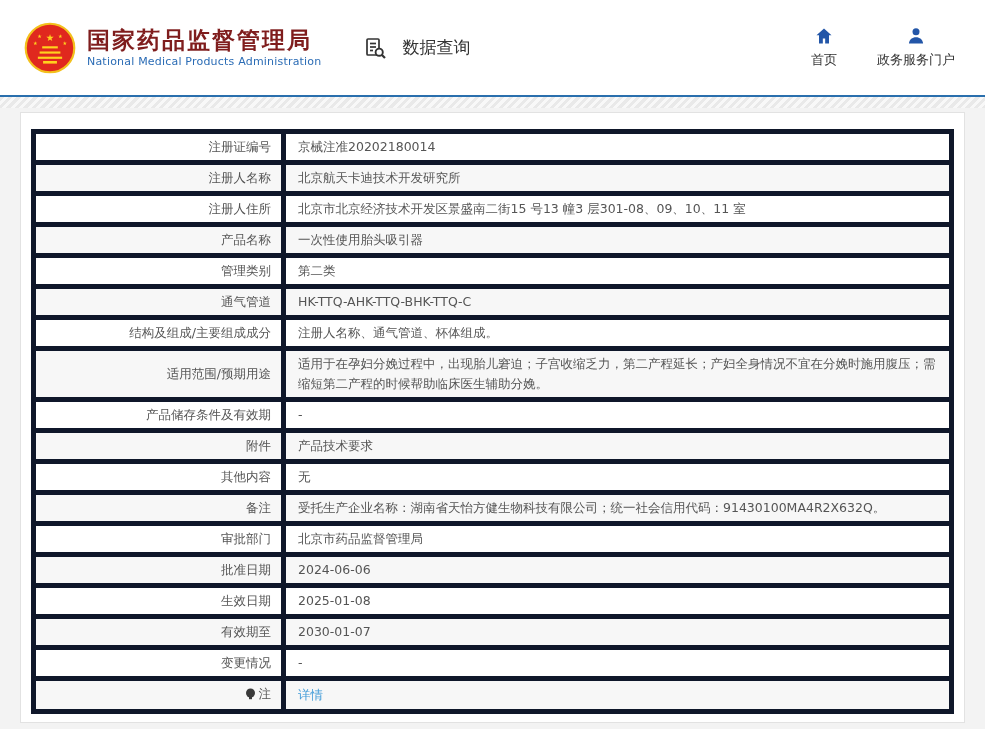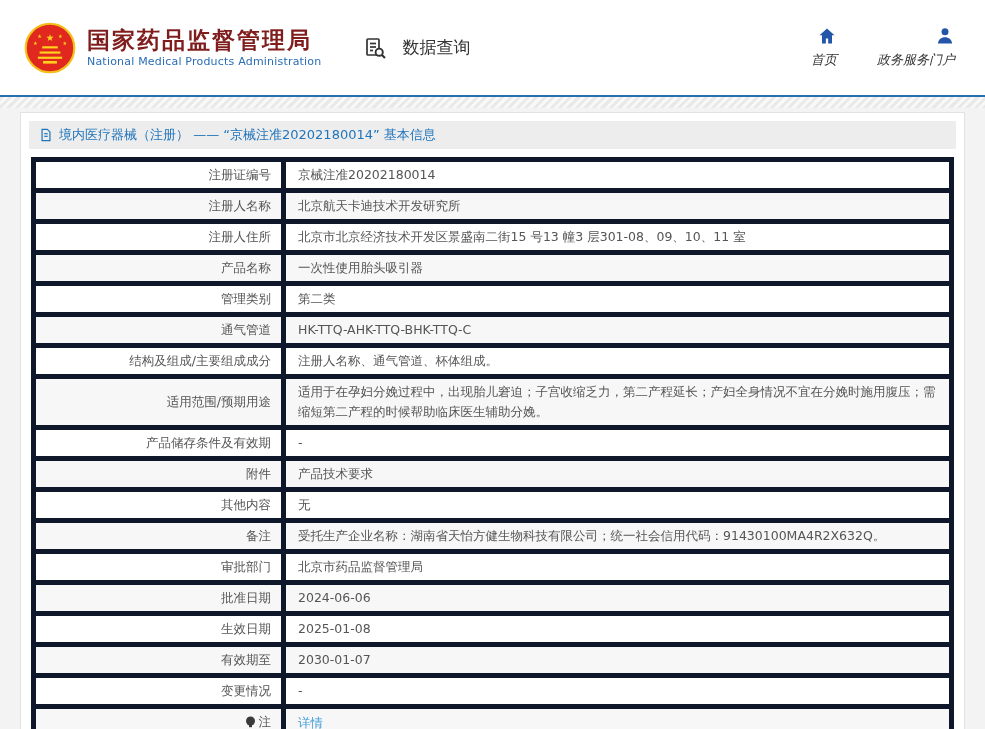--- a/index.html
+++ b/index.html
@@ -11,21 +11,21 @@
   }
   
   .header { height:95px; display:flex; align-items:center; padding:0 30px 0 24px; background:#fff; }
   .brand { display:flex; align-items:center; gap:11px; cursor:pointer; }
   .emblem { width:52px; height:52px; flex:0 0 auto; }
   .brand-title { color:#7f1d1d; font-size:23px; font-weight:bold; letter-spacing:2px; line-height:1.15; }
   .brand-sub { color:#2b6cb5; font-size:11px; margin-top:2px; letter-spacing:.2px; }
   .nav-query { display:flex; align-items:center; gap:15px; margin-left:42px; color:#333; font-size:17px; cursor:pointer; }
   .nav-query svg { width:24px; height:24px; }
   .header-right { margin-left:auto; display:flex; gap:40px; }
-  .nav-item { display:flex; flex-direction:column; align-items:flex-end; gap:5px; font-size:13px; color:#333; cursor:pointer;font-style:italic; }
+  .nav-item { display:flex; flex-direction:column; align-items:center; gap:5px; font-size:13px; color:#333; cursor:pointer; }
   .nav-item svg { width:20px; height:20px; }
   
   .blue-line { height:2px; background:#2a6fad; }
   .hatch { height:11px; background:repeating-linear-gradient(135deg,#e9e9e9 0 3px,#f8f8f8 3px 6px); }
   
   .page { background:#f3f3f3; height:621px; padding:4px 20px 0; }
   .card { background:#fff; border:1px solid #e2e2e2; padding:8px; }
   .breadcrumb { background:#ededed; height:28px; display:flex; align-items:center; gap:6px;
                 padding:0 10px; color:#2175bc; font-size:13px; }
   .breadcrumb svg { width:14px; height:14px; flex:0 0 auto; }
@@ -88,28 +88,20 @@
     </div>
   </div>
 </div>
 
 <div class="blue-line"></div>
 <div class="hatch"></div>
 
 <div class="page">
   <div class="card">
 
-    <div class="breadcrumb">
-      <svg viewBox="0 0 16 16" fill="none" stroke="#2175bc" stroke-width="1.4">
-        <path d="M3.5 1.5h6l3 3v10h-9z"></path>
-        <line x1="6" y1="6.5" x2="10" y2="6.5"></line>
-        <line x1="6" y1="9.5" x2="10" y2="9.5"></line>
-      </svg>
-      <span>境内医疗器械（注册） —— “京械注准20202180014” 基本信息</span>
-    </div>
 
     <div class="table-wrap">
       <table>
         <tbody>
           <tr>
             <td class="lbl">注册证编号</td>
             <td class="val">京械注准20202180014</td>
           </tr>
           <tr>
             <td class="lbl">注册人名称</td>

